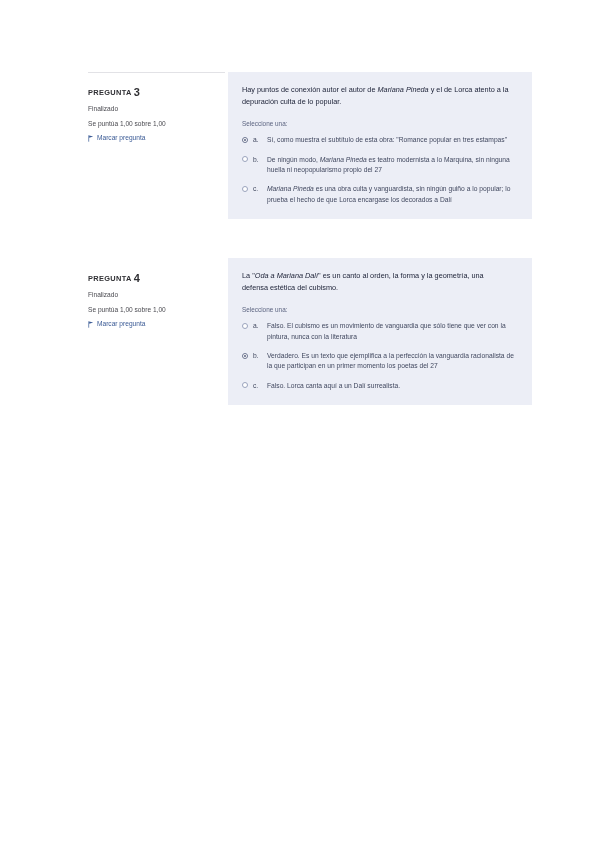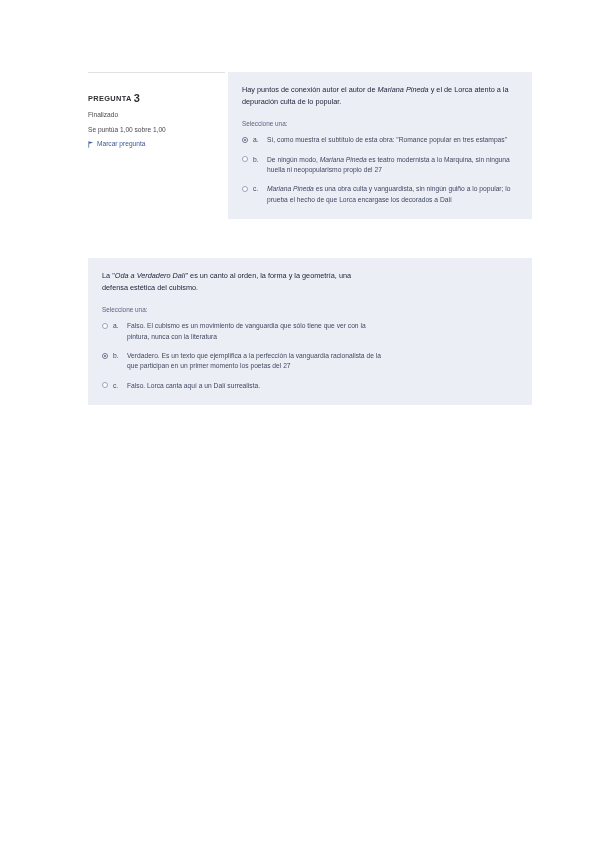--- a/index.html
+++ b/index.html
@@ -30,21 +30,21 @@
     display: flex;
     flex-direction: row;
     align-items: flex-start;
   }
   .q3 { top: 72px; }
   .q4 { top: 258px; }
 
   .qinfo {
     width: 140px;
     flex: 0 0 140px;
-    padding-top: 20px;
+    padding-top: 14px;
     padding-right: 10px;
     box-sizing: border-box;
   }
   .qinfo .top-rule {
     position: absolute;
     left: 0px;
     top: 0px;
     width: 137px;
     height: 1px;
     background: #e2e2e6;
@@ -203,22 +203,39 @@
           <span class="radio"></span>
           <span class="alabel">c.</span>
           <span class="atext"><span></span><em>Mariana Pineda</em><span> es una obra culta y vanguardista, sin ningún guiño a lo popular; lo prueba el hecho de que Lorca encargase los decorados a Dalí</span></span>
         </div>
 
       </div>
     </div>
   </div>
 
   <div class="question-block q4">
+    <div class="qinfo">
+
+      <div class="qnum">
+        <span>PREGUNTA</span><span class="num">4</span>
+      </div>
+      <div class="qmeta">Finalizado</div>
+      <div class="qmeta">Se puntúa 1,00 sobre 1,00</div>
+      <div class="qflag">
+        <span class="flag-icon">
+          <svg width="6" height="7" viewBox="0 0 6 7">
+              <path d="M0.7 0.3 L0.7 6.7" stroke="#3a5a95" stroke-width="0.7" fill="none"></path>
+              <path d="M1.1 0.5 L5.2 1.5 L1.1 2.8 Z" fill="#3a5a95"></path>
+            </svg>
+        </span>
+        <span>Marcar pregunta</span>
+      </div>
+    </div>
     <div class="qpanel">
-      <p class="qtext"><span>La "</span><em>Oda a Verdadero Dalí</em><span>" es un canto al orden, la forma y la geometría, una defensa estética del cubismo.</span></p>
+      <p class="qtext"><span>La "</span><em>Oda a Mariana Dalí</em><span>" es un canto al orden, la forma y la geometría, una defensa estética del cubismo.</span></p>
       <p class="select-label">Seleccione una:</p>
       <div class="answers">
 
         <div class="answer">
           <span class="radio"></span>
           <span class="alabel">a.</span>
           <span class="atext">Falso. El cubismo es un movimiento de vanguardia que sólo tiene que ver con la pintura, nunca con la literatura</span>
         </div>
 
         <div class="answer">

